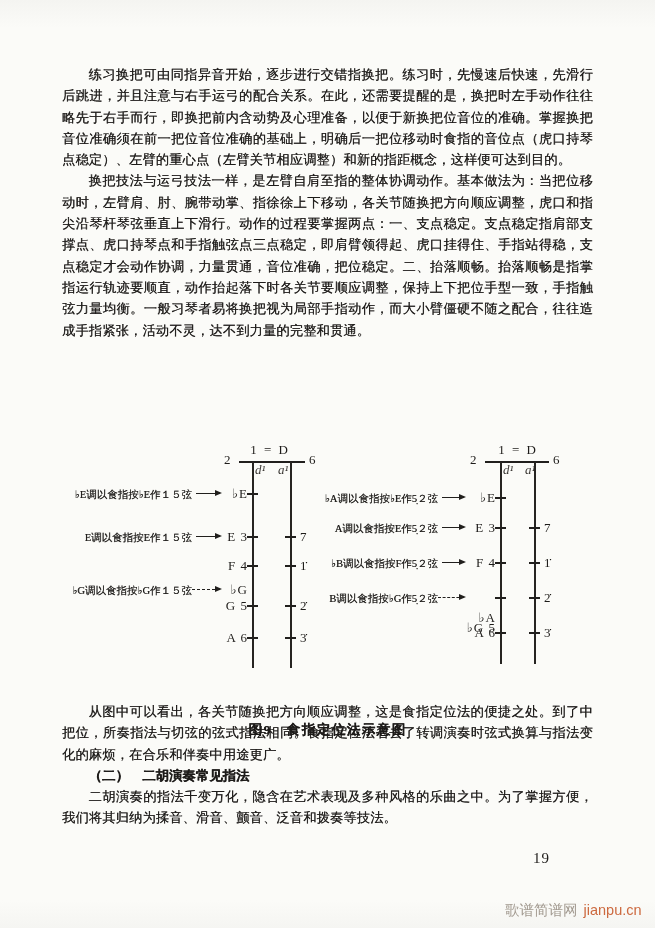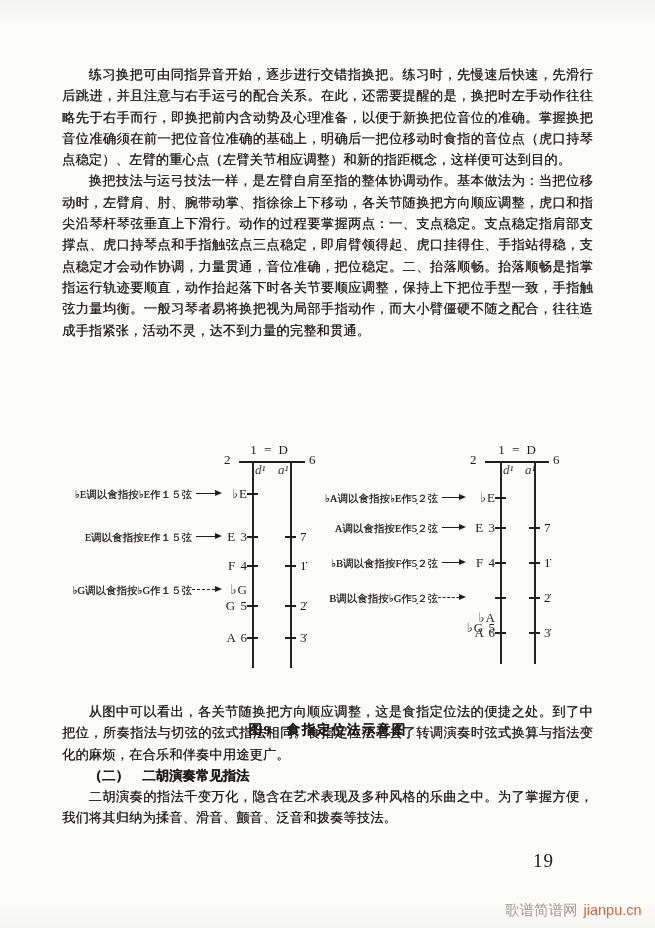--- a/index.html
+++ b/index.html
@@ -46,21 +46,21 @@
     content:"";position:absolute;right:-2px;top:-4.2px;width:0;height:0;
     border-left:7px solid #211f1d;border-top:3.5px solid transparent;border-bottom:3.5px solid transparent;
   }
   .caption{
     position:absolute;left:0;right:0;top:681px;text-align:center;
     font-size:13.5px;font-weight:bold;letter-spacing:1.5px;
     text-shadow:0.4px 0 0 rgba(20,18,16,.85);
     margin-top:40px;
   }
   
-  .pagenum{position:absolute;left:533px;top:850px;font-size:19px;letter-spacing:1px;}
+  .pagenum{position:absolute;left:533px;top:850px;font-size:15px;letter-spacing:1px;}
   .watermark{position:absolute;left:505px;top:901px;font-size:14.5px;white-space:nowrap;
     font-family:"Liberation Sans","DejaVu Sans",sans-serif;}
   .wm-site{color:#a29a90;text-align:center;}
   .wm-domain{color:#cd6a40;margin-left:6px;}
 </style>
 </head>
 <body>
 
 <div class="page">
 

